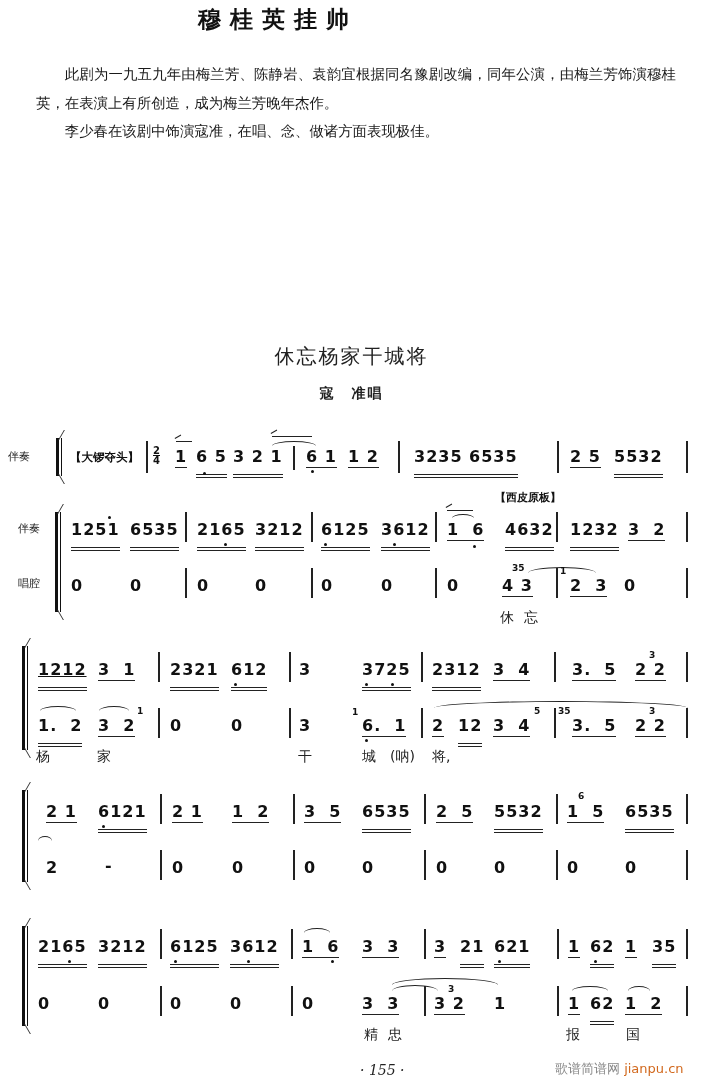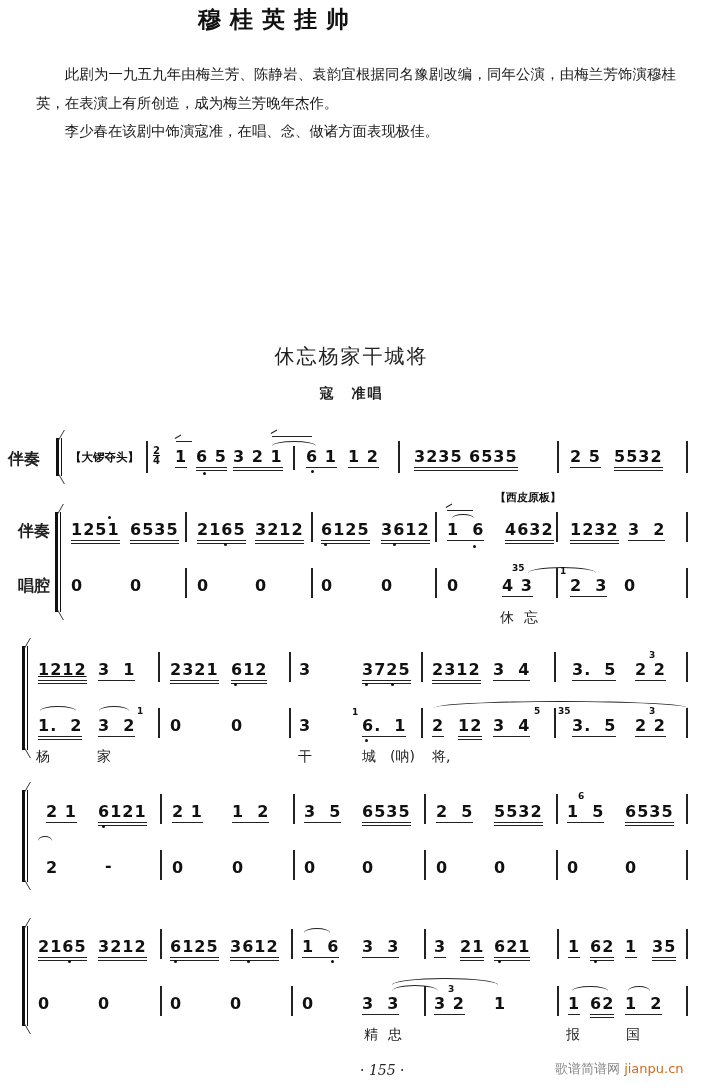--- a/index.html
+++ b/index.html
@@ -11,30 +11,30 @@
 
   .intro { position: absolute; top: 60px; left: 36px; width: 640px; font-size: 14.4px; line-height: 28.5px;
     color: #1a1a1a; text-align: justify; }
   .intro p { text-indent: 2em; }
 
   .song-title { position: absolute; top: 343px; left: 0; width: 703px; text-align: center;
     font-size: 20px; letter-spacing: 2px; color: #222; }
   .singer { position: absolute; top: 385px; left: 0; width: 703px; text-align: center;
     font-size: 14px; font-weight: bold; color: #222; letter-spacing: 2px; }
 
-  .lbl { position: absolute; font-size: 16px; color: #222; font-weight: bold; }
+  .lbl { position: absolute; font-size: 11px; color: #222; }
   .bracket { position: absolute; width: 6px; border-left: 3px solid #111; border-right: 1px solid #111; }
   .bracket::before, .bracket::after { content: ""; position: absolute; left: 2px; width: 8px; height: 10px; border-left: 1px solid #333; }
   .bracket::before { top: -8px; transform: skewX(-30deg); }
   .bracket::after { bottom: -8px; transform: skewX(30deg); }
 
   .bar { position: absolute; width: 1.6px; background: #222; }
   .n { position: absolute; font-size: 16px; font-weight: bold; color: #111; white-space: pre; letter-spacing: 1px; }
   .u1 { border-bottom: 1.4px solid #222; padding-bottom: 1px; }
-  .u2 { border-bottom: 4px double #222; padding-bottom: 1px; }
+  .u2 { border-bottom: 4px double #222; padding-bottom: 8px; }
   .dot { position: absolute; width: 3px; height: 3px; background: #111; border-radius: 50%; }
   .grace { position: absolute; font-size: 9px; font-weight: bold; color: #111; line-height: 9px; }
   .lyric { position: absolute; font-size: 14px; color: #222; }
   .tag { position: absolute; font-size: 11px; font-weight: bold; color: #111; }
   .slur { position: absolute; border-top: 1.4px solid #222; border-radius: 50% 50% 0 0; }
   .arrow { position: absolute; height: 1.4px; background: #222; }
   .arrow::before { content: ""; position: absolute; left: -1px; top: -3px; width: 7px; height: 1.4px; background: #222; transform: rotate(-30deg); transform-origin: left; }
   .timesig { position: absolute; font-size: 10px; font-weight: bold; line-height: 9px; text-align: center; }
   .pageno { position: absolute; top: 1062px; left: 360px; font-family: "DejaVu Serif", serif; font-style: italic; font-size: 14px; color: #222; }
   .watermark { position: absolute; top: 1060px; left: 555px; font-size: 13px; color: #888; }

